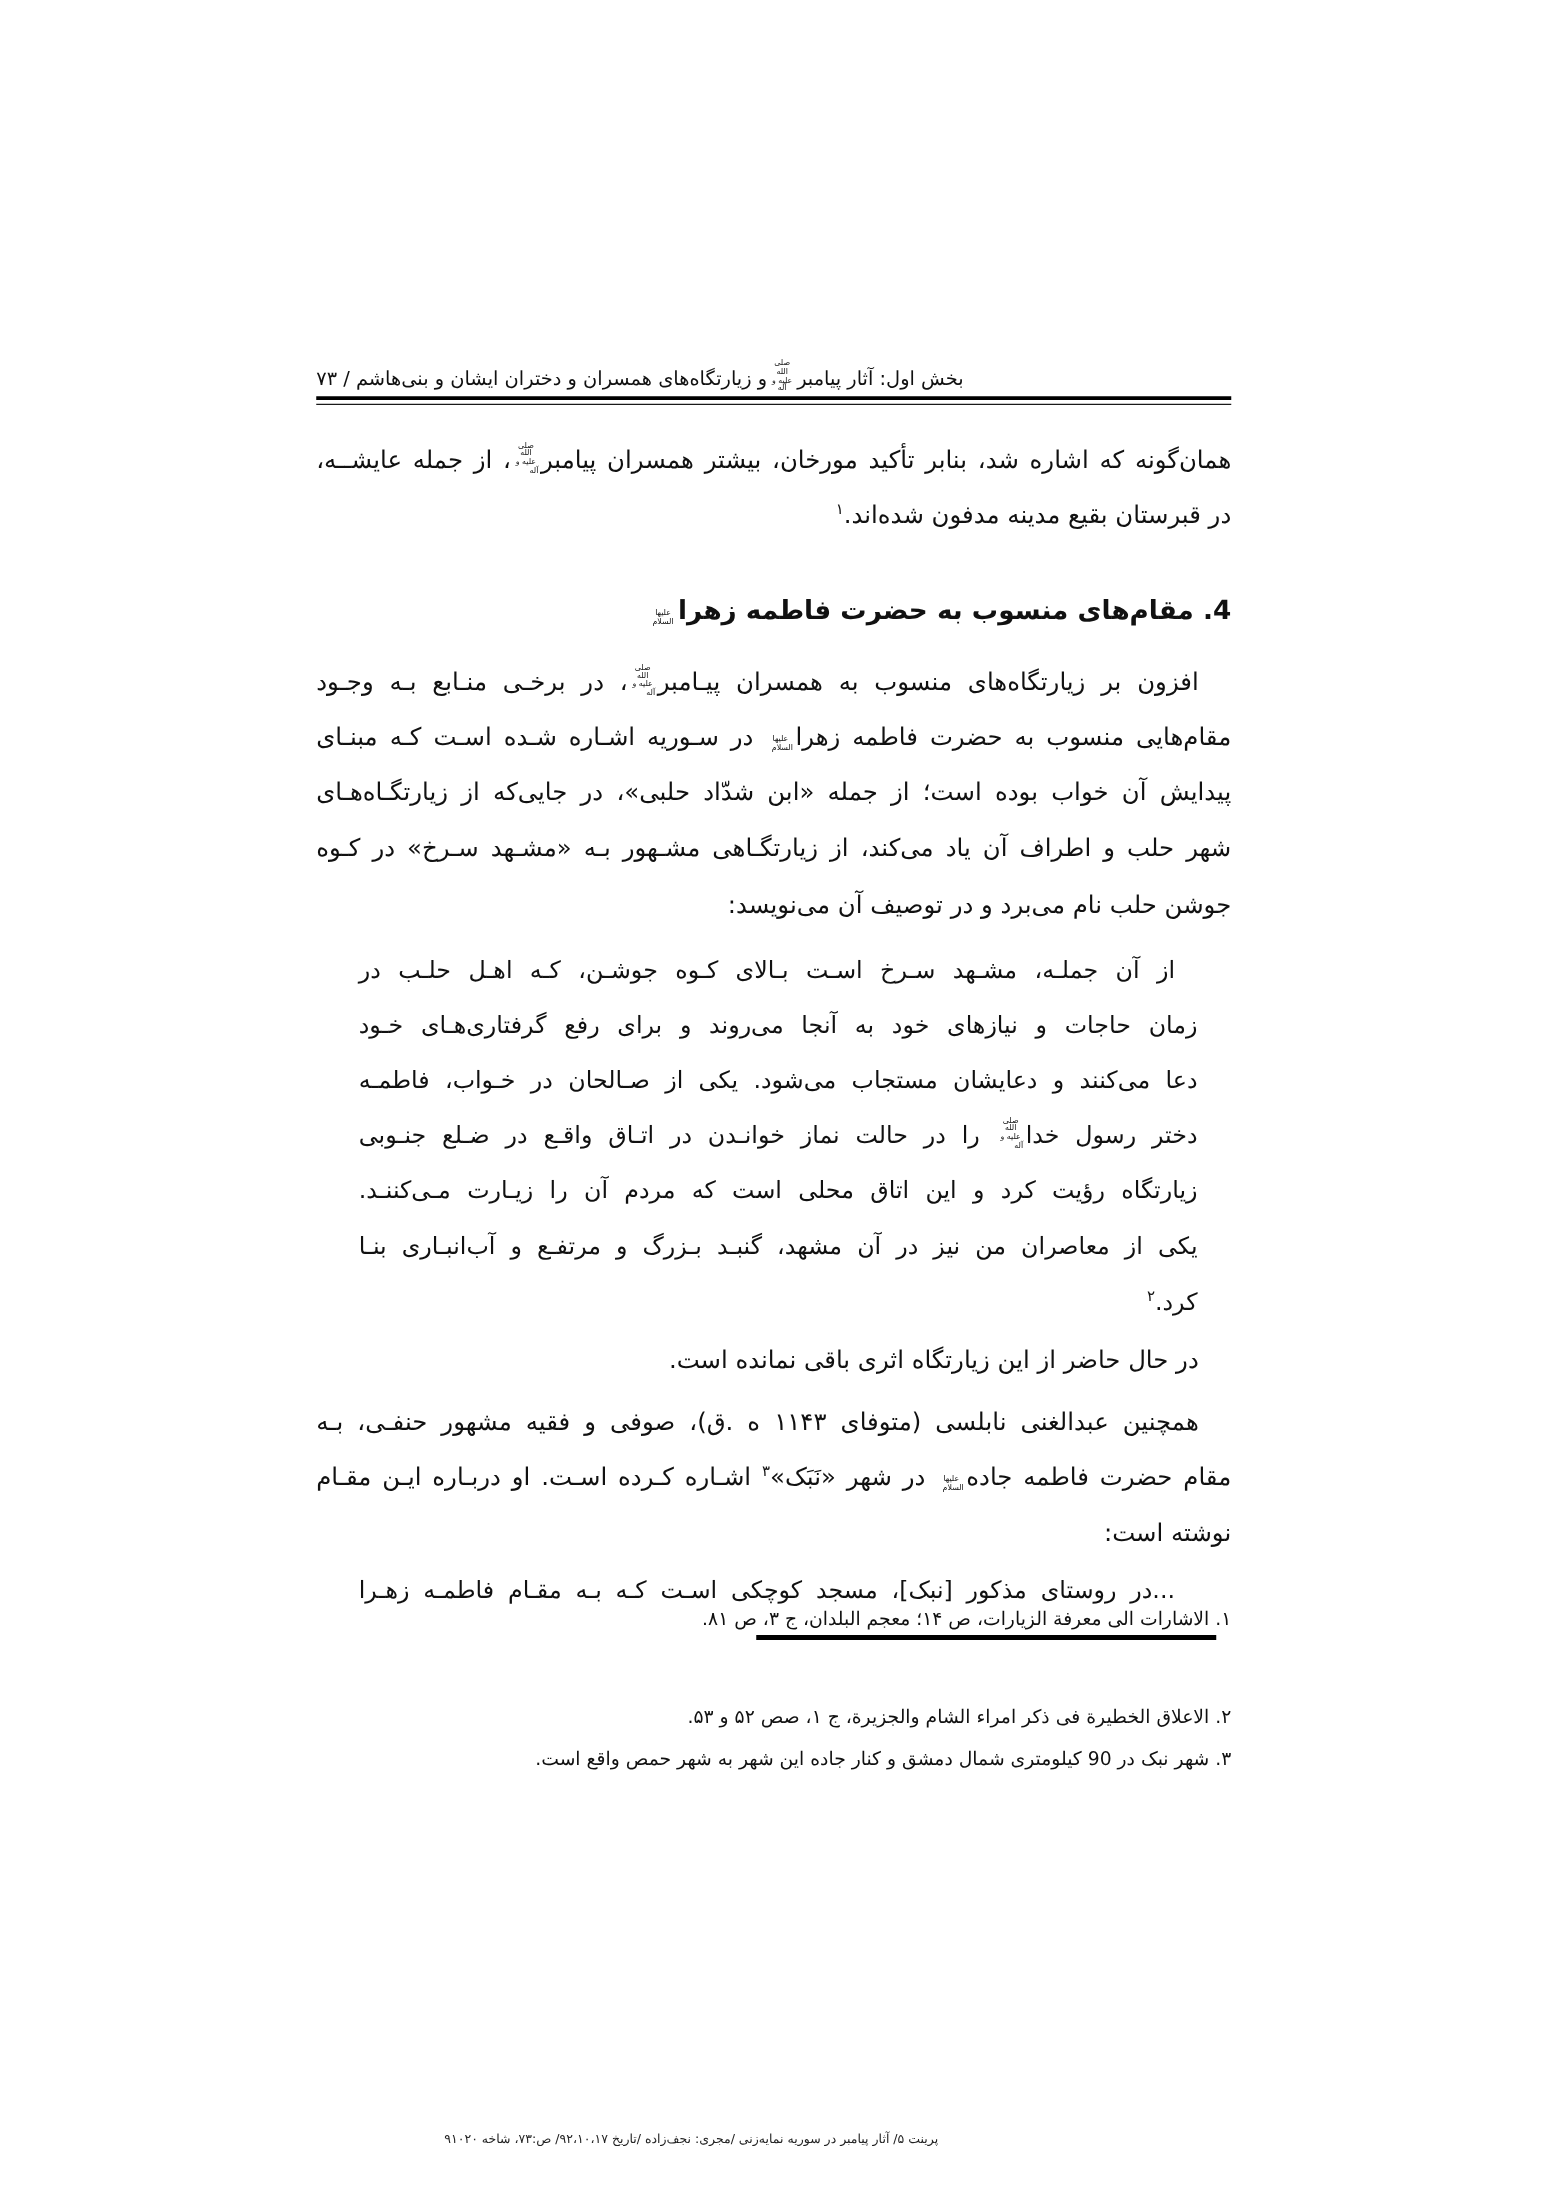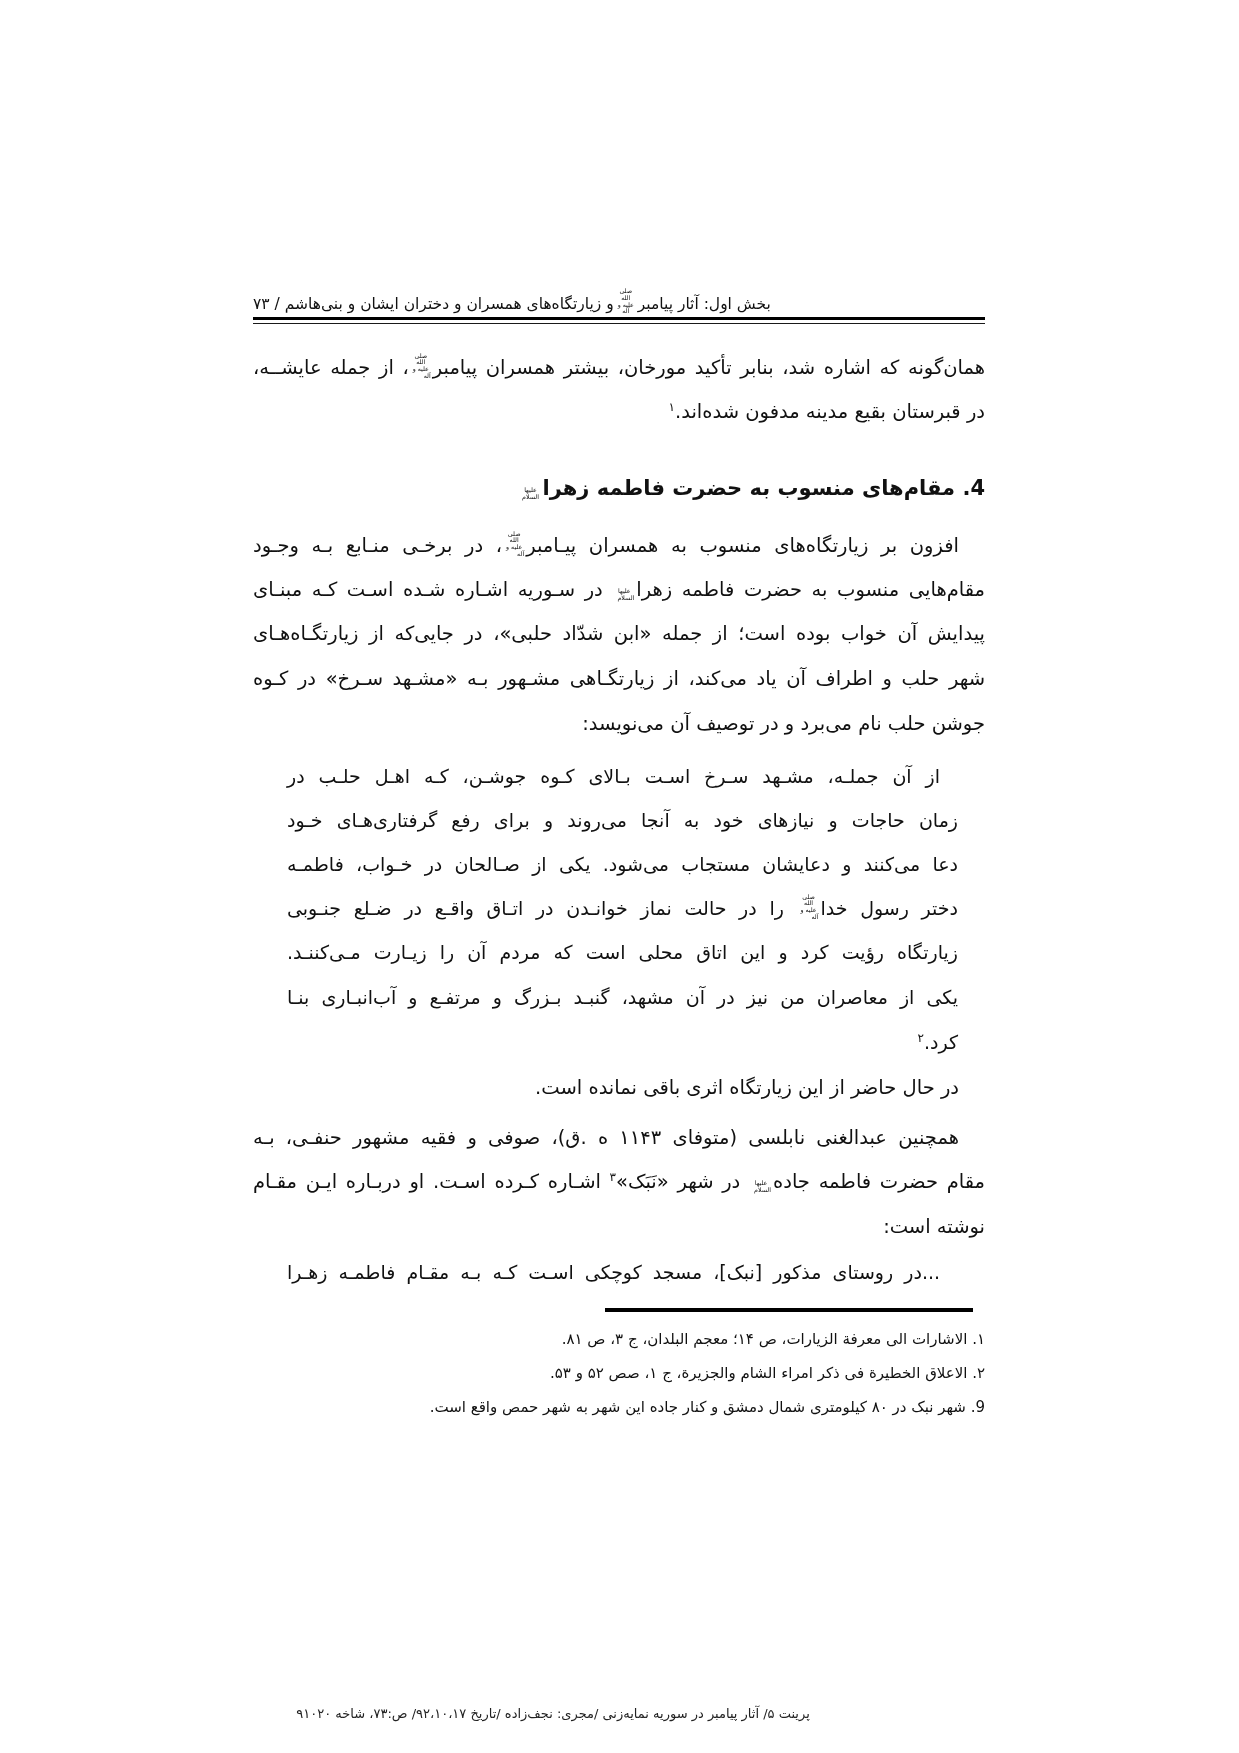--- a/index.html
+++ b/index.html
@@ -86,21 +86,21 @@
     font-size: 15px;
     line-height: 22px;
     text-align: right;
     white-space: nowrap;
   }
   
   .page-footer {
     position: absolute;
     top: 1706px; left: 0; width: 1106px;
     text-align: center;
-    font-size: 13px;
+    font-size: 10px;
     color: #222;
     white-space: nowrap;
   }
 </style>
 </head>
 <body>
 
 <div class="page">
 
   <div class="running-head"><span>بخش اول: آثار پیامبر</span><span class="hon">صلی الله علیه و آله</span><span>و زیارتگاه‌های همسران و دختران ایشان و بنی‌هاشم /</span> <span>۷۳</span></div>
@@ -131,19 +131,19 @@
 
   <div class="bl j indent" style="top:1122px"><span>همچنین عبدالغنی نابلسی (متوفای ۱۱۴۳ ه .ق)، صوفی و فقیه مشهور حنفـی، بـه</span></div>
   <div class="bl j" style="top:1166px"><span>مقام حضرت فاطمه جاده</span><span class="hon">علیها السلام</span>
     <span>در شهر «نَبَک»</span><sup class="fnref">۳</sup>
     <span>اشـاره کـرده اسـت. او دربـاره ایـن مقـام</span></div>
   <div class="bl ql j indent" style="top:1256px"><span>...در روستای مذکور [نبک]، مسجد کوچکی اسـت کـه بـه مقـام فاطمـه زهـرا</span></div>
 
   <div class="bl" style="top:1211px"><span>نوشته است:</span></div>
 
   <div class="fn-rule"></div>
-  <div class="fn" style="top:1328px"><span>۱. الاشارات الی معرفة الزیارات، ص ۱۴؛ معجم البلدان، ج ۳، ص ۸۱.</span></div>
+  <div class="fn" style="top:1284px"><span>۱. الاشارات الی معرفة الزیارات، ص ۱۴؛ معجم البلدان، ج ۳، ص ۸۱.</span></div>
   <div class="fn" style="top:1362px"><span>۲. الاعلاق الخطیرة فی ذکر امراء الشام والجزیرة، ج ۱، صص ۵۲ و ۵۳.</span></div>
-  <div class="fn" style="top:1396px"><span>9. شهر نبک در ۸۰ کیلومتری شمال دمشق و کنار جاده این شهر به شهر حمص واقع است.</span></div>
+  <div class="fn" style="top:1396px"><span>۳. شهر نبک در 90 کیلومتری شمال دمشق و کنار جاده این شهر به شهر حمص واقع است.</span></div>
 
   <div class="page-footer"><span>پرینت ۵/ آثار پیامبر در سوریه نمایه‌زنی /مجری: نجف‌زاده /تاریخ ۹۲،۱۰،۱۷/ ص:۷۳، شاخه ۹۱۰۲۰</span></div>
 
 </div>
 
 </body></html>

